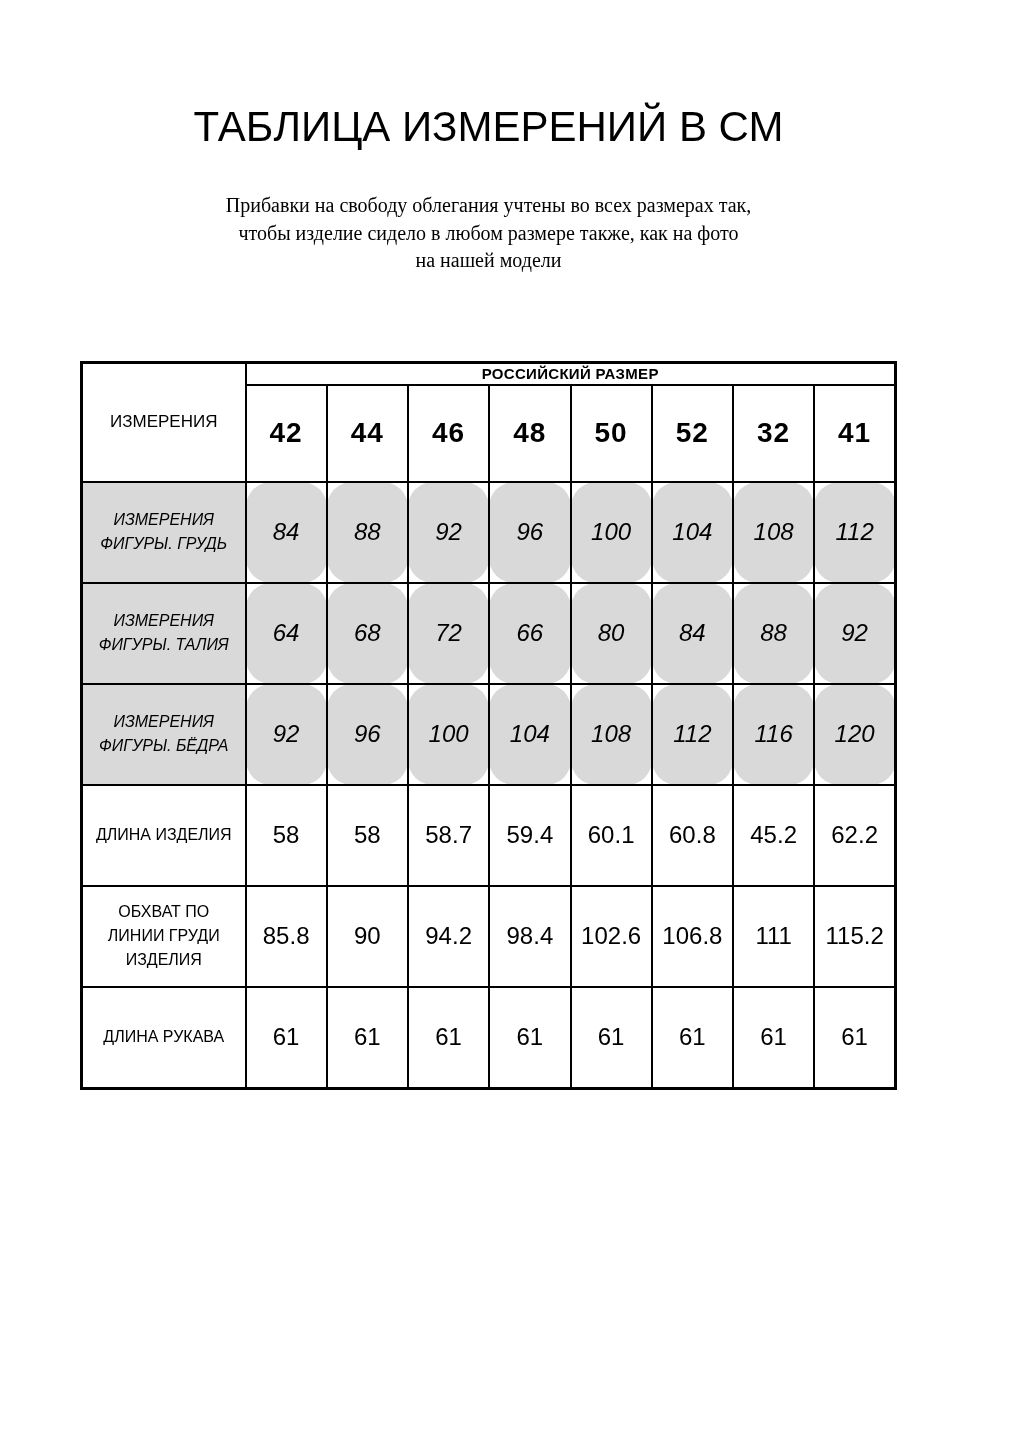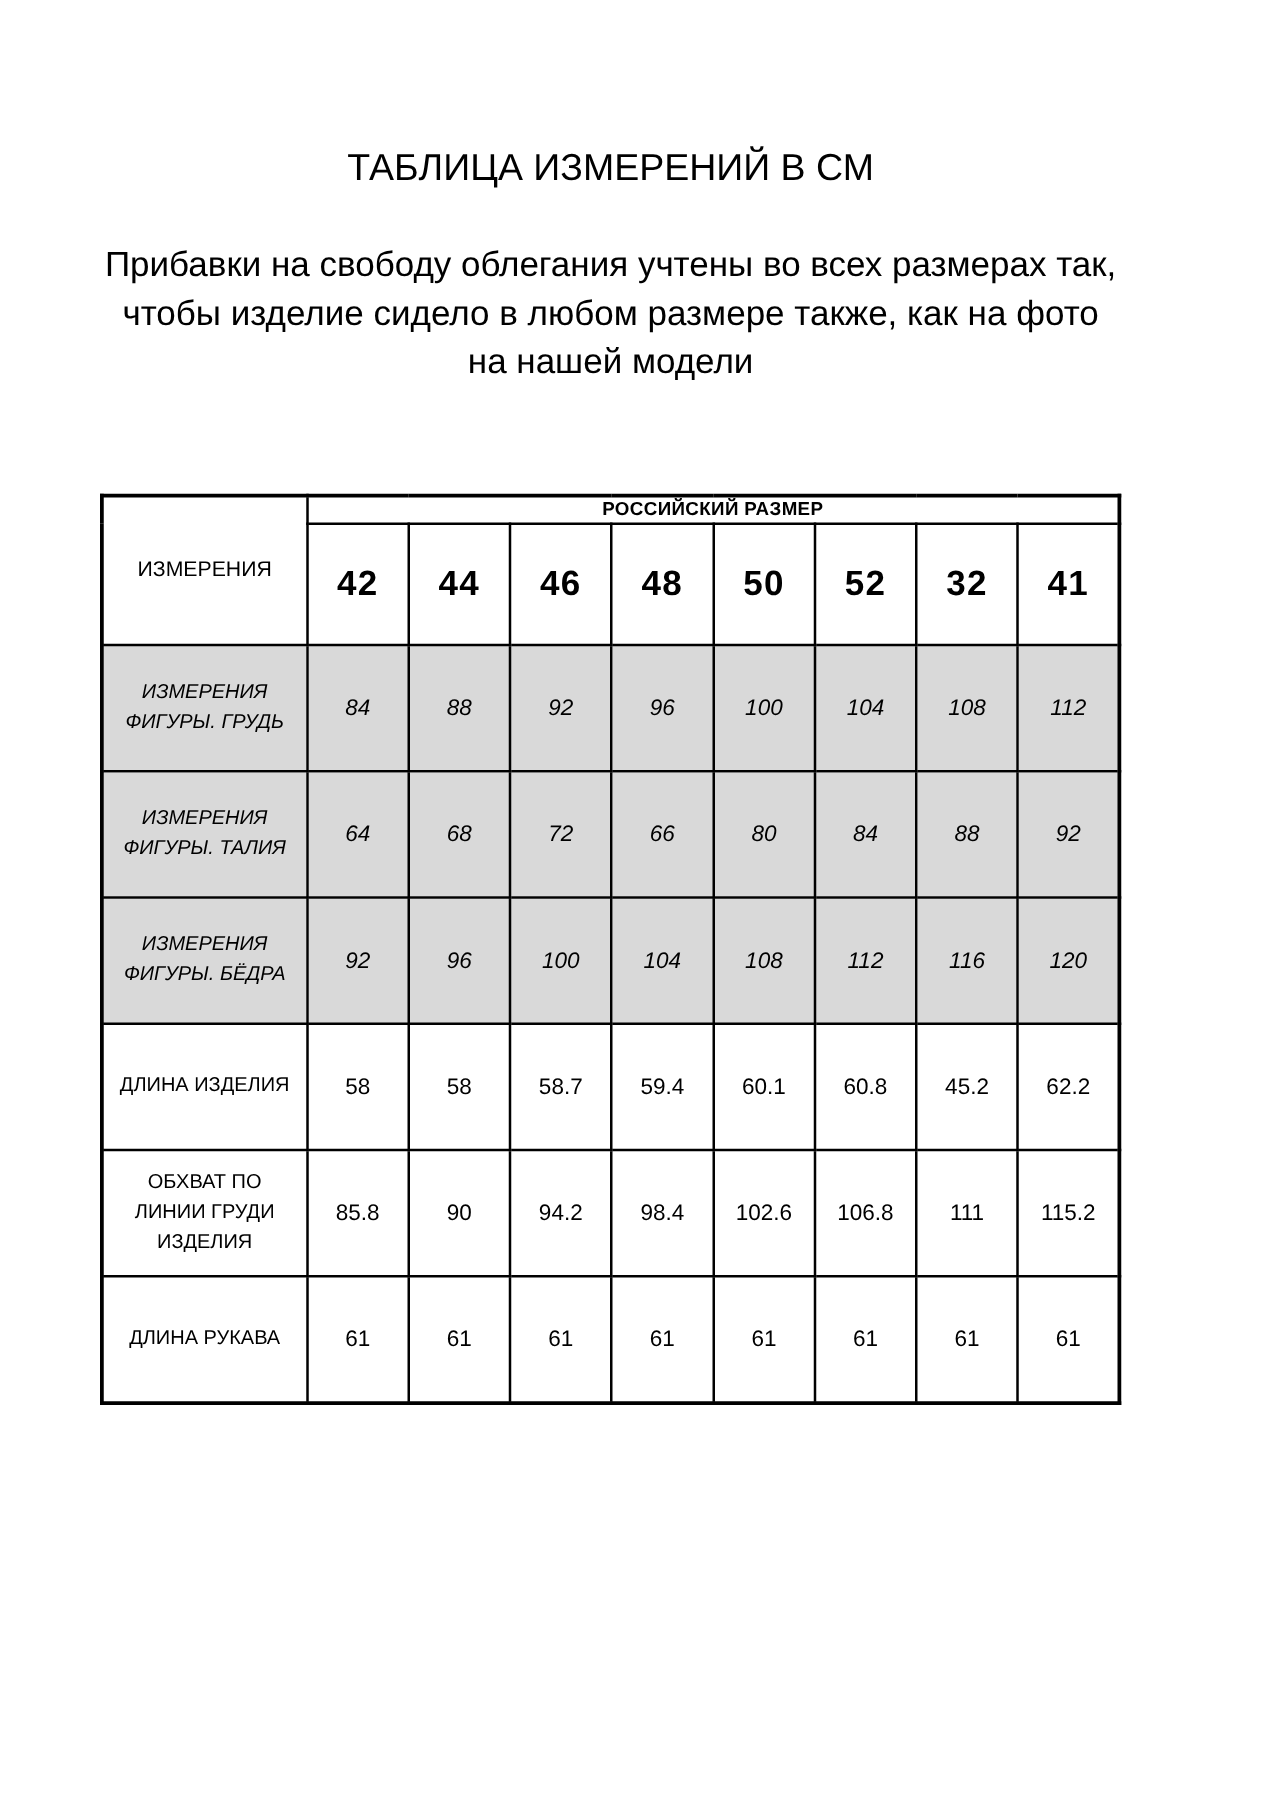--- a/index.html
+++ b/index.html
@@ -13,38 +13,39 @@
     font-family: "Liberation Sans", sans-serif;
     color: #000000;
     overflow: hidden;
   }
   .content {
     width: 817px;
     margin-left: 80px;
     padding-top: 102px;
   }
   .title {
-    margin: 16px;
-    font-size: 30px;
+    margin: 2px;
+    font-size: 42px;
     font-weight: 400;
     text-align: center;
     line-height: 1.1;
     white-space: nowrap;
   }
   .article {
     margin-top: 58px;
     font-size: 25px;
     text-align: center;
   }
   .note {
     margin: 42px 0 4px 0;
-    font-size: 28px;
+    font-size: 20px;
     line-height: 1.38;
     text-align: center;
     white-space: pre-line;
+    font-family: Liberation Serif, serif;
   }
   table.size-table {
     margin-top: 86px;
     width: 817px;
     border-collapse: collapse;
     table-layout: fixed;
     border: 3px solid #000000;
   }
   .size-table th,
   .size-table td {
@@ -70,21 +71,21 @@
     font-size: 28px;
     font-weight: 700;
     letter-spacing: 1px;
   }
   tr.data-row td { height: 99px; }
   tr.data-row .row-label {
     font-size: 16px;
     line-height: 1.5;
     white-space: pre-line;
   }
-  tr.data-row .value-cell { font-size: 18px; }
+  tr.data-row .value-cell { font-size: 24px; border-radius: 25px; }
   tr.shaded {
     background: #d9d9d9;
     font-style: italic;
   }
 </style>
 </head>
 <body>
 
 <div class="content">
 

